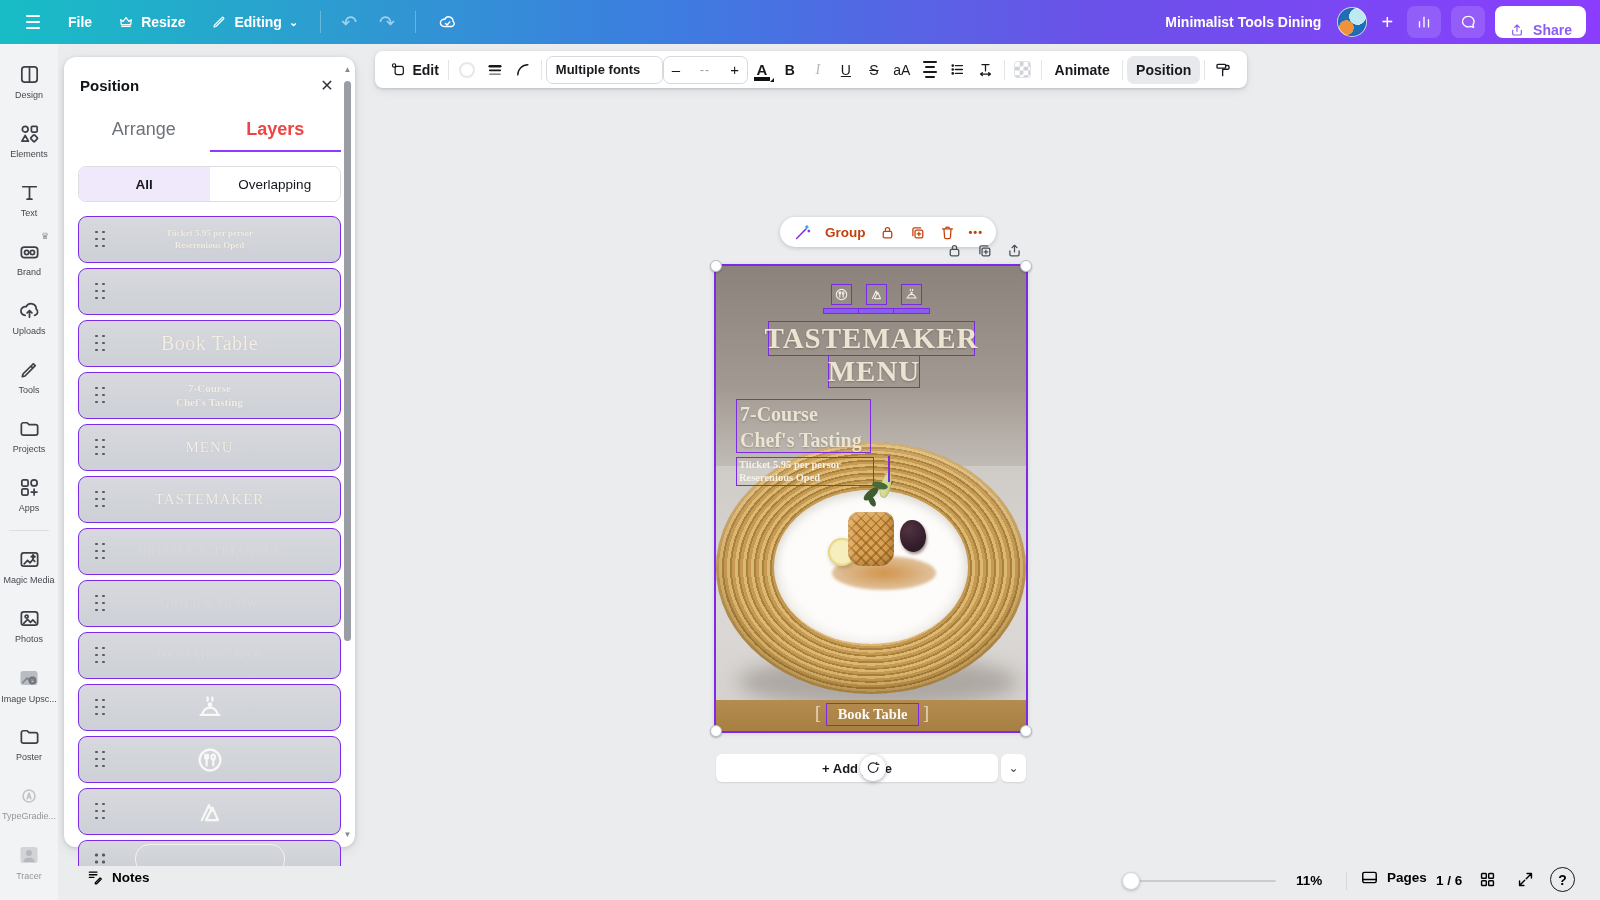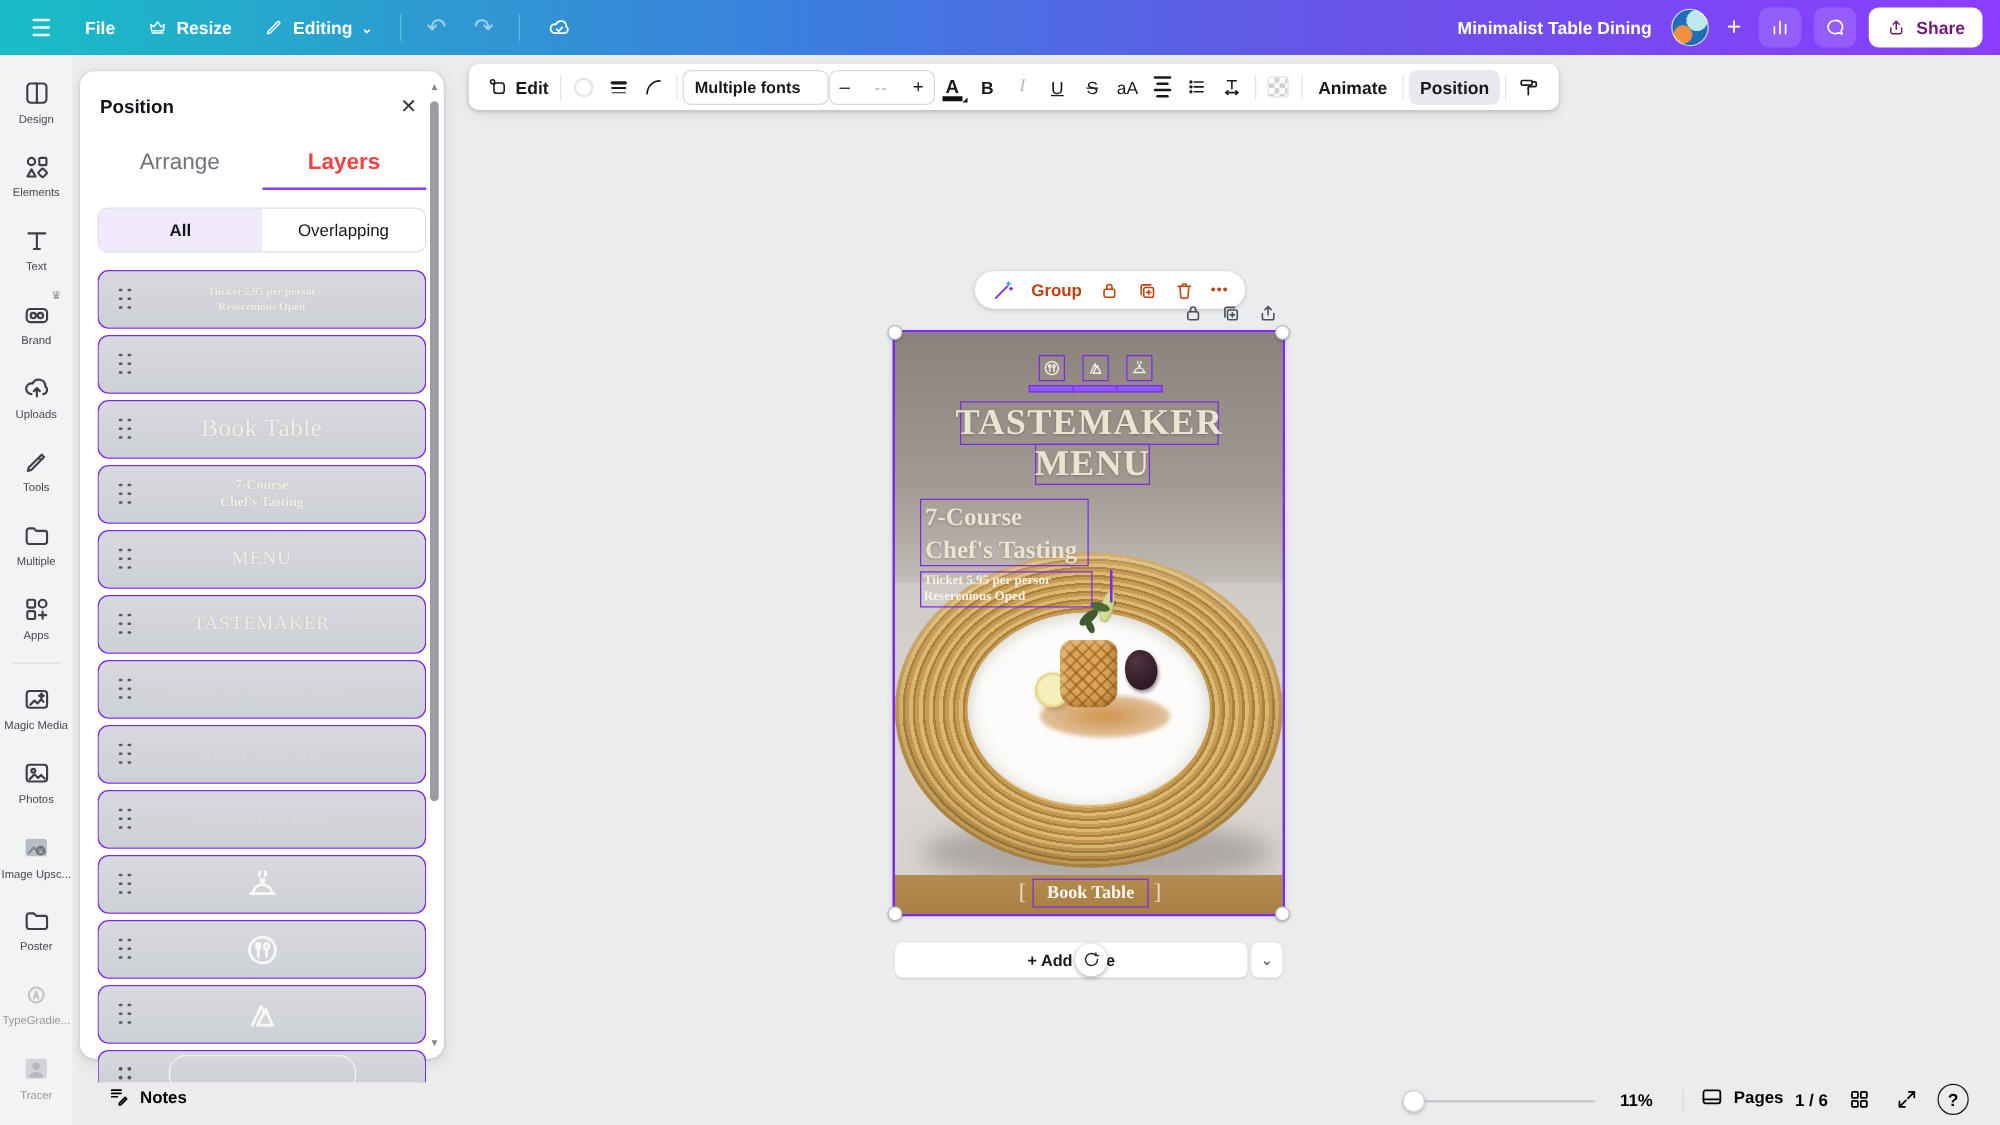--- a/index.html
+++ b/index.html
@@ -16,21 +16,21 @@
   .tb-divider { width:1px; height:22px; background:rgba(255,255,255,.28); margin:0 6px; }
   .tb-faded { opacity:.55; font-weight:400; font-size:19px; padding:4px 8px; }
   .tb-right { margin-left:auto; display:flex; align-items:center; gap:10px; padding-right:14px; }
   #doc-title { font-size:14px; font-weight:600; margin-right:6px; white-space:nowrap; }
   .avatar { width:30px; height:30px; border-radius:50%; border:1.5px solid rgba(255,255,255,.75);
     background:radial-gradient(circle at 30% 70%,#f0923b 0 26%,transparent 27%),
                radial-gradient(circle at 70% 30%,#bfe9f2 0 30%,transparent 31%),
                radial-gradient(circle at 50% 50%,#1f6fb8 0 60%,#123f77 100%); }
   .tb-plus { font-size:20px; font-weight:400; padding:0 4px; cursor:pointer; }
   .tb-iconbtn { width:34px; height:32px; border-radius:8px; background:rgba(255,255,255,.14); display:flex; align-items:center; justify-content:center; cursor:pointer; }
-  #share-btn { background:#fff; color:#701a75; border-radius:8px; height:32px; padding:0 14px; display:flex; align-items:center; gap:8px; font-size:14px; font-weight:700; cursor:pointer; }
+  #share-btn { background:#fff; color:#8b5cf6; border-radius:8px; height:32px; padding:0 14px; display:flex; align-items:flex-end; gap:8px; font-size:14px; font-weight:700; cursor:pointer; }
   svg.ic { stroke:currentColor; fill:none; stroke-width:1.8; stroke-linecap:round; stroke-linejoin:round; }
 
   
   #sidebar { position:absolute; top:44px; left:0; width:58px; height:856px; background:#f2f3f5; z-index:40; display:flex; flex-direction:column; align-items:center; padding-top:8px; }
   .sb-item { width:56px; height:59px; display:flex; flex-direction:column; align-items:center; justify-content:center; gap:4px; color:#3c4046; cursor:pointer; position:relative; }
   .sb-item .lbl { font-size:9px; color:#44484f; white-space:nowrap; }
   .sb-div { width:40px; height:1px; background:#dcdee2; margin:6px 0; }
   .crown-badge { position:absolute; top:2px; right:8px; font-size:9px; color:#8c9096; }
   .sb-muted { opacity:.55; }
 
@@ -364,21 +364,21 @@
         <span>↷</span>
       </div>
     <div class="tb-divider"></div>
     <div class="tb-btn">
       <svg class="ic" width="19" height="19" viewBox="0 0 24 24">
           <use href="#g-cloudcheck"></use>
         </svg>
     </div>
   </div>
   <div class="tb-right">
-    <span id="doc-title">Minimalist Table Dining</span>
+    <span id="doc-title">Minimalist Tools Dining</span>
     <div class="avatar"></div>
     <span class="tb-plus">+</span>
     <div class="tb-iconbtn">
       <svg class="ic" width="18" height="18" viewBox="0 0 24 24">
           <use href="#g-chart"></use>
         </svg>
     </div>
     <div class="tb-iconbtn">
       <svg class="ic" width="18" height="18" viewBox="0 0 24 24">
           <use href="#g-comment"></use>
@@ -428,21 +428,21 @@
   <div class="sb-item">
       <svg class="ic" width="23" height="23" viewBox="0 0 24 24">
         <use href="#g-tools"></use>
       </svg>
       <span class="lbl">Tools</span>
     </div>
   <div class="sb-item">
       <svg class="ic" width="23" height="23" viewBox="0 0 24 24">
         <use href="#g-folder"></use>
       </svg>
-      <span class="lbl">Multiple</span>
+      <span class="lbl">Projects</span>
     </div>
   <div class="sb-item">
       <svg class="ic" width="23" height="23" viewBox="0 0 24 24">
         <use href="#g-apps"></use>
       </svg>
       <span class="lbl">Apps</span>
     </div>
   <div class="sb-div"></div>
   <div class="sb-item">
       <svg class="ic" width="23" height="23" viewBox="0 0 24 24">

